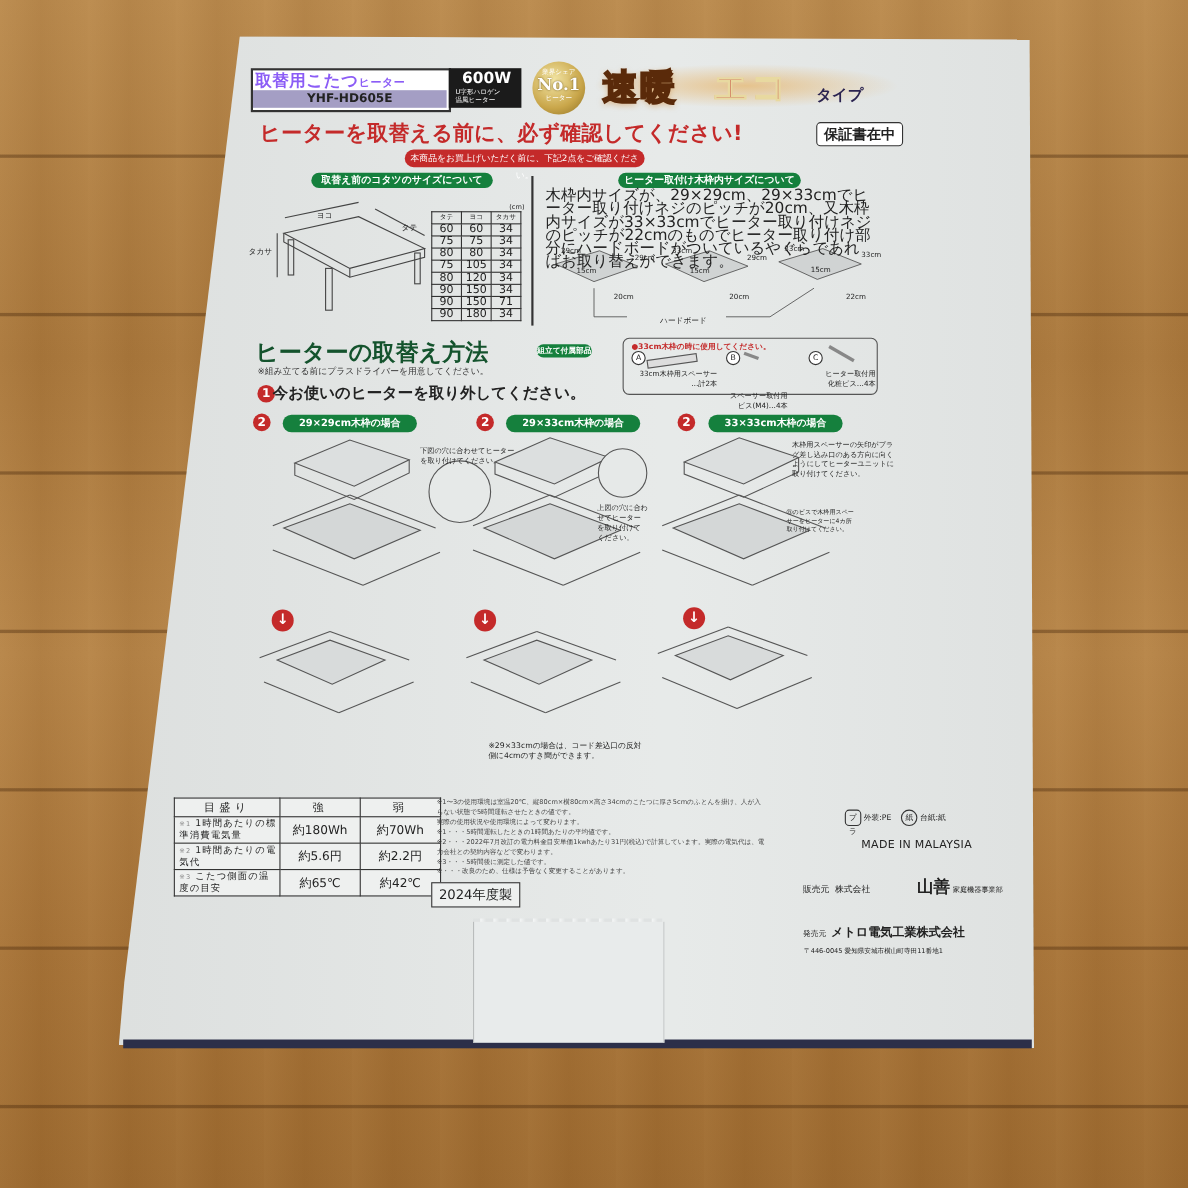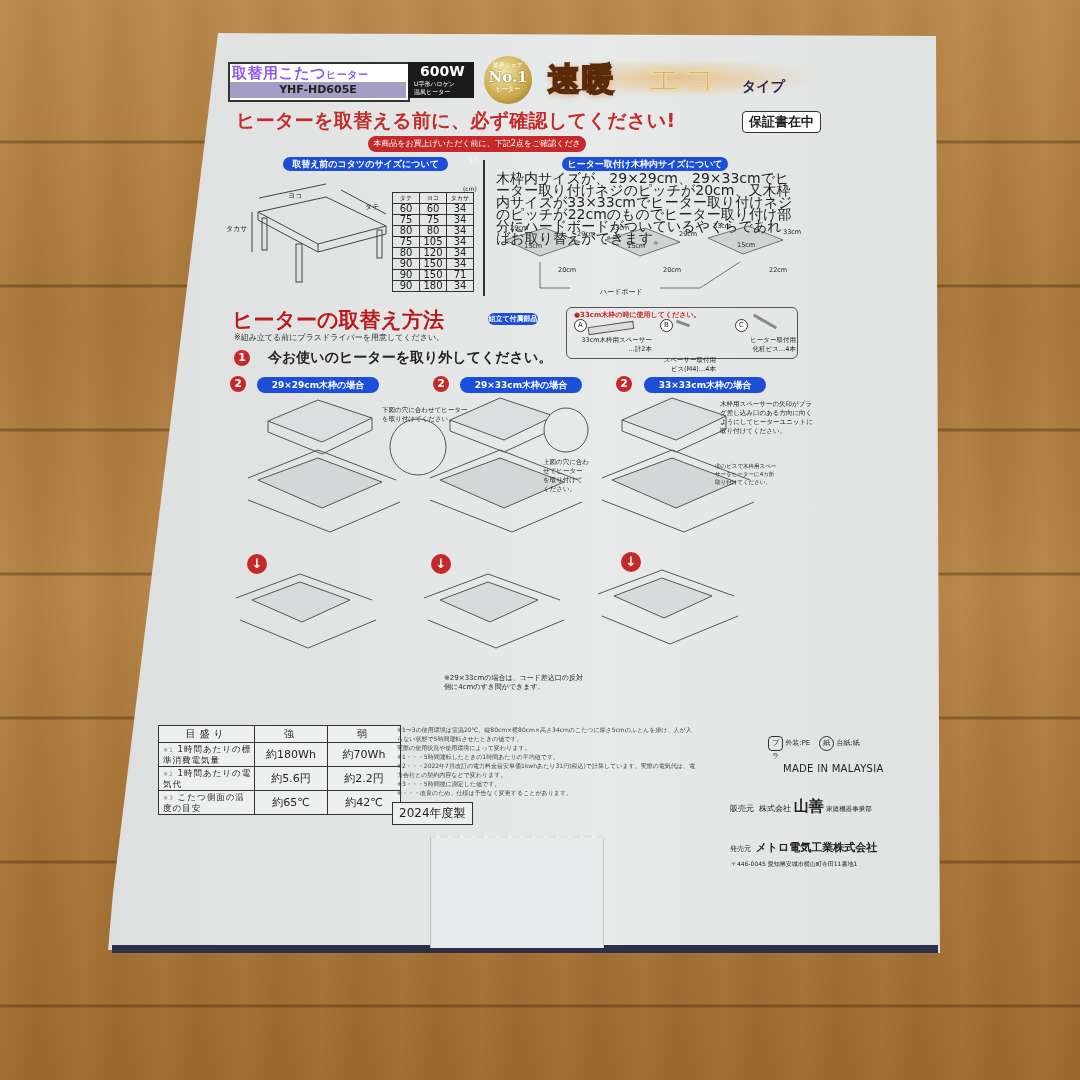--- a/index.html
+++ b/index.html
@@ -32,54 +32,54 @@
     background:radial-gradient(circle at 40% 35%,#f3e6a6,#c9a64a 60%,#8c6e22);color:#fff;text-align:center;font-size:6px;}
   .no1 .big{font-family:"DejaVu Serif",serif;font-size:15px;font-weight:bold;line-height:15px;text-shadow:0 0 2px #6b5213;}
   .sokudan{left:548px;top:58px;font-size:32px;font-weight:900;color:#f3a52a;
     -webkit-text-stroke:2px #5a2a0a;text-shadow:0 2px 6px rgba(200,120,30,0.6);letter-spacing:2px;}
   .eco{left:648px;top:58px;font-size:32px;font-weight:900;color:#b91c1c;-webkit-text-stroke:1px #e8d9a0;letter-spacing:2px;}
   .type{left:742px;top:78px;font-size:14px;font-weight:bold;color:#2a2350;}
   .glow{left:538px;top:58px;width:280px;height:40px;border-radius:30px;background:radial-gradient(ellipse at 50% 50%,rgba(230,170,80,0.6),rgba(230,170,80,0) 70%);}
   .warn{left:236px;top:108px;font-size:19px;font-weight:900;color:#c42a2a;letter-spacing:0.3px;}
   .warranty{left:720px;top:111px;border:1.5px solid #333;border-radius:4px;padding:1px 6px;font-size:13px;font-weight:bold;background:#fff;margin-left:22px;}
   .pill-red{left:368px;top:136px;width:218px;height:16px;border-radius:8px;background:#c42a2a;color:#fff;font-size:8px;text-align:center;line-height:16px;}
-  .pill-black{background:#1d4ed8;color:#fff;border-radius:9px;font-size:9px;font-weight:bold;text-align:center;}
+  .pill-black{background:#15803d;color:#fff;border-radius:9px;font-size:9px;font-weight:bold;text-align:center;}
   
   .size-table{left:392px;top:192px;border-collapse:collapse;font-size:10px;}
   .size-table th,.size-table td{border:1px solid #333;width:22px;height:10px;padding:0 2px;text-align:center;line-height:10px;}
   .size-table th{font-size:6px;font-weight:normal;}
   .unit{left:463px;top:185px;font-size:6px;}
   .desc{font-size:14px;line-height:12px;color:#222;}
   .hb{left:600px;top:287px;font-size:7px;}
   
-  .method{left:232px;top:306px;font-size:21px;font-weight:900;color:#b91c1c;}
+  .method{left:232px;top:306px;font-size:21px;font-weight:900;color:#14532d;}
   .method-note{left:234px;top:332px;font-size:8px;color:#333;}
   .parts-label{left:488px;top:313px;width:50px;height:12px;font-size:7px;line-height:12px;}
   .parts-box{left:566px;top:307px;width:230px;height:50px;border:1.5px solid #555;border-radius:6px;}
   .parts-head{left:574px;top:310px;font-size:7px;color:#c42a2a;font-weight:bold;}
   .parts-txt{font-size:6.5px;line-height:9px;text-align:right;}
   .circ-letter{width:11px;height:11px;border-radius:50%;border:1px solid #333;font-size:7px;line-height:11px;text-align:center;background:#fff;}
   .step-num{width:16px;height:16px;border-radius:50%;background:#c42a2a;color:#fff;font-size:11px;font-weight:bold;text-align:center;line-height:16px;}
-  .step1{left:268px;top:349px;font-size:14px;font-weight:bold;text-align:center;}
+  .step1{left:248px;top:349px;font-size:14px;font-weight:bold;text-align:center;}
   .note-s{font-size:6.5px;line-height:9px;}
   .arrow-down{width:20px;height:20px;border-radius:50%;background:#c42a2a;color:#fff;font-size:13px;text-align:center;line-height:20px;font-weight:bold;}
   
   .spec-table{left:158px;top:725px;border-collapse:collapse;font-size:11px;background:#eef0ef;}
   .spec-table td,.spec-table th{border:1.5px solid #333;text-align:center;height:20px;}
   .spec-table th{font-weight:normal;font-size:10px;letter-spacing:4px;height:13px;}
   .spec-table .lbl{width:90px;font-size:8.5px;line-height:10px;text-align:left;padding-left:4px;letter-spacing:1px;}
   .spec-table .lbl span{color:#888;font-size:6px;}
   .spec-table .val{width:70px;}
   .year{left:392px;top:802px;border:1.5px solid #333;padding:2px 6px;font-size:12px;background:#eef0ef;}
   .fine{left:397px;top:725px;font-size:6px;line-height:9px;color:#444;width:300px;}
   .recycle{left:768px;top:736px;font-size:7px;}
   .rc-icon{display:inline-block;width:13px;height:13px;border:1.5px solid #333;border-radius:4px;font-size:7px;line-height:13px;text-align:center;vertical-align:middle;}
   .made{left:783px;top:763px;font-size:10px;letter-spacing:0.3px;}
   .seller{left:730px;top:797px;font-size:8px;}
-  .seller b{font-size:15px;}
+  .seller b{font-size:15px;margin-left:40px;}
   .maker{left:730px;top:840px;font-size:7px;}
   .maker b{font-size:11px;}
   .addr{left:731px;top:860px;font-size:6px;}
   svg.lines{position:absolute;left:0;top:0;}
 </style>
 </head>
 <body>
 
 <div class="box">
     <div class="box-shade"></div>

